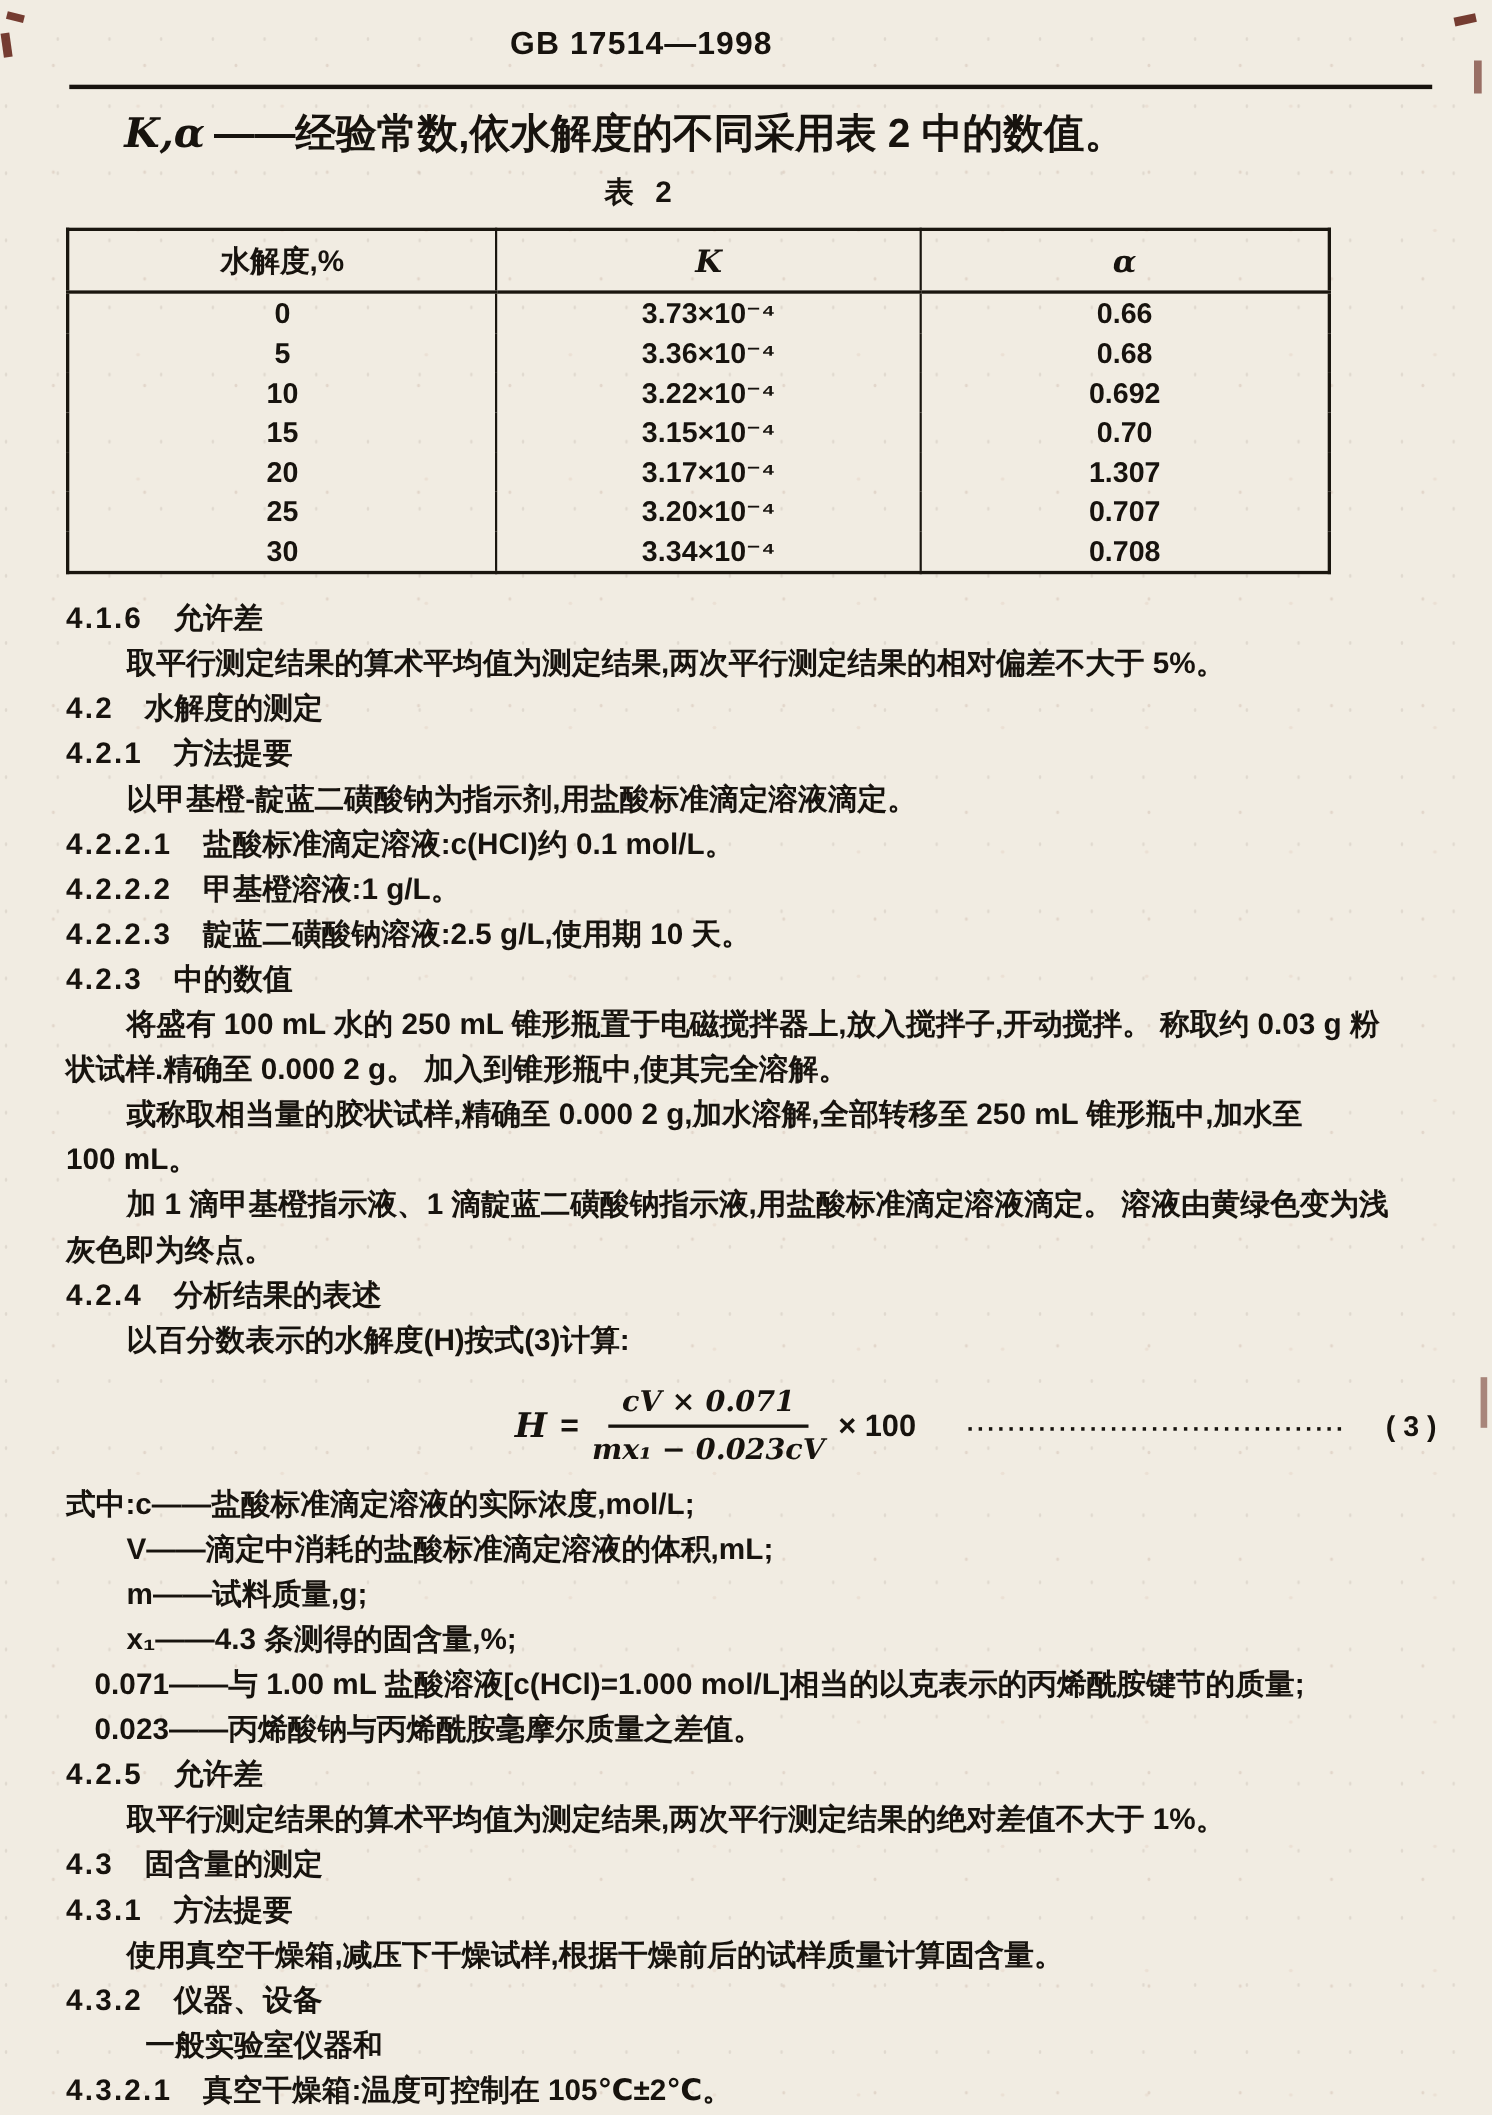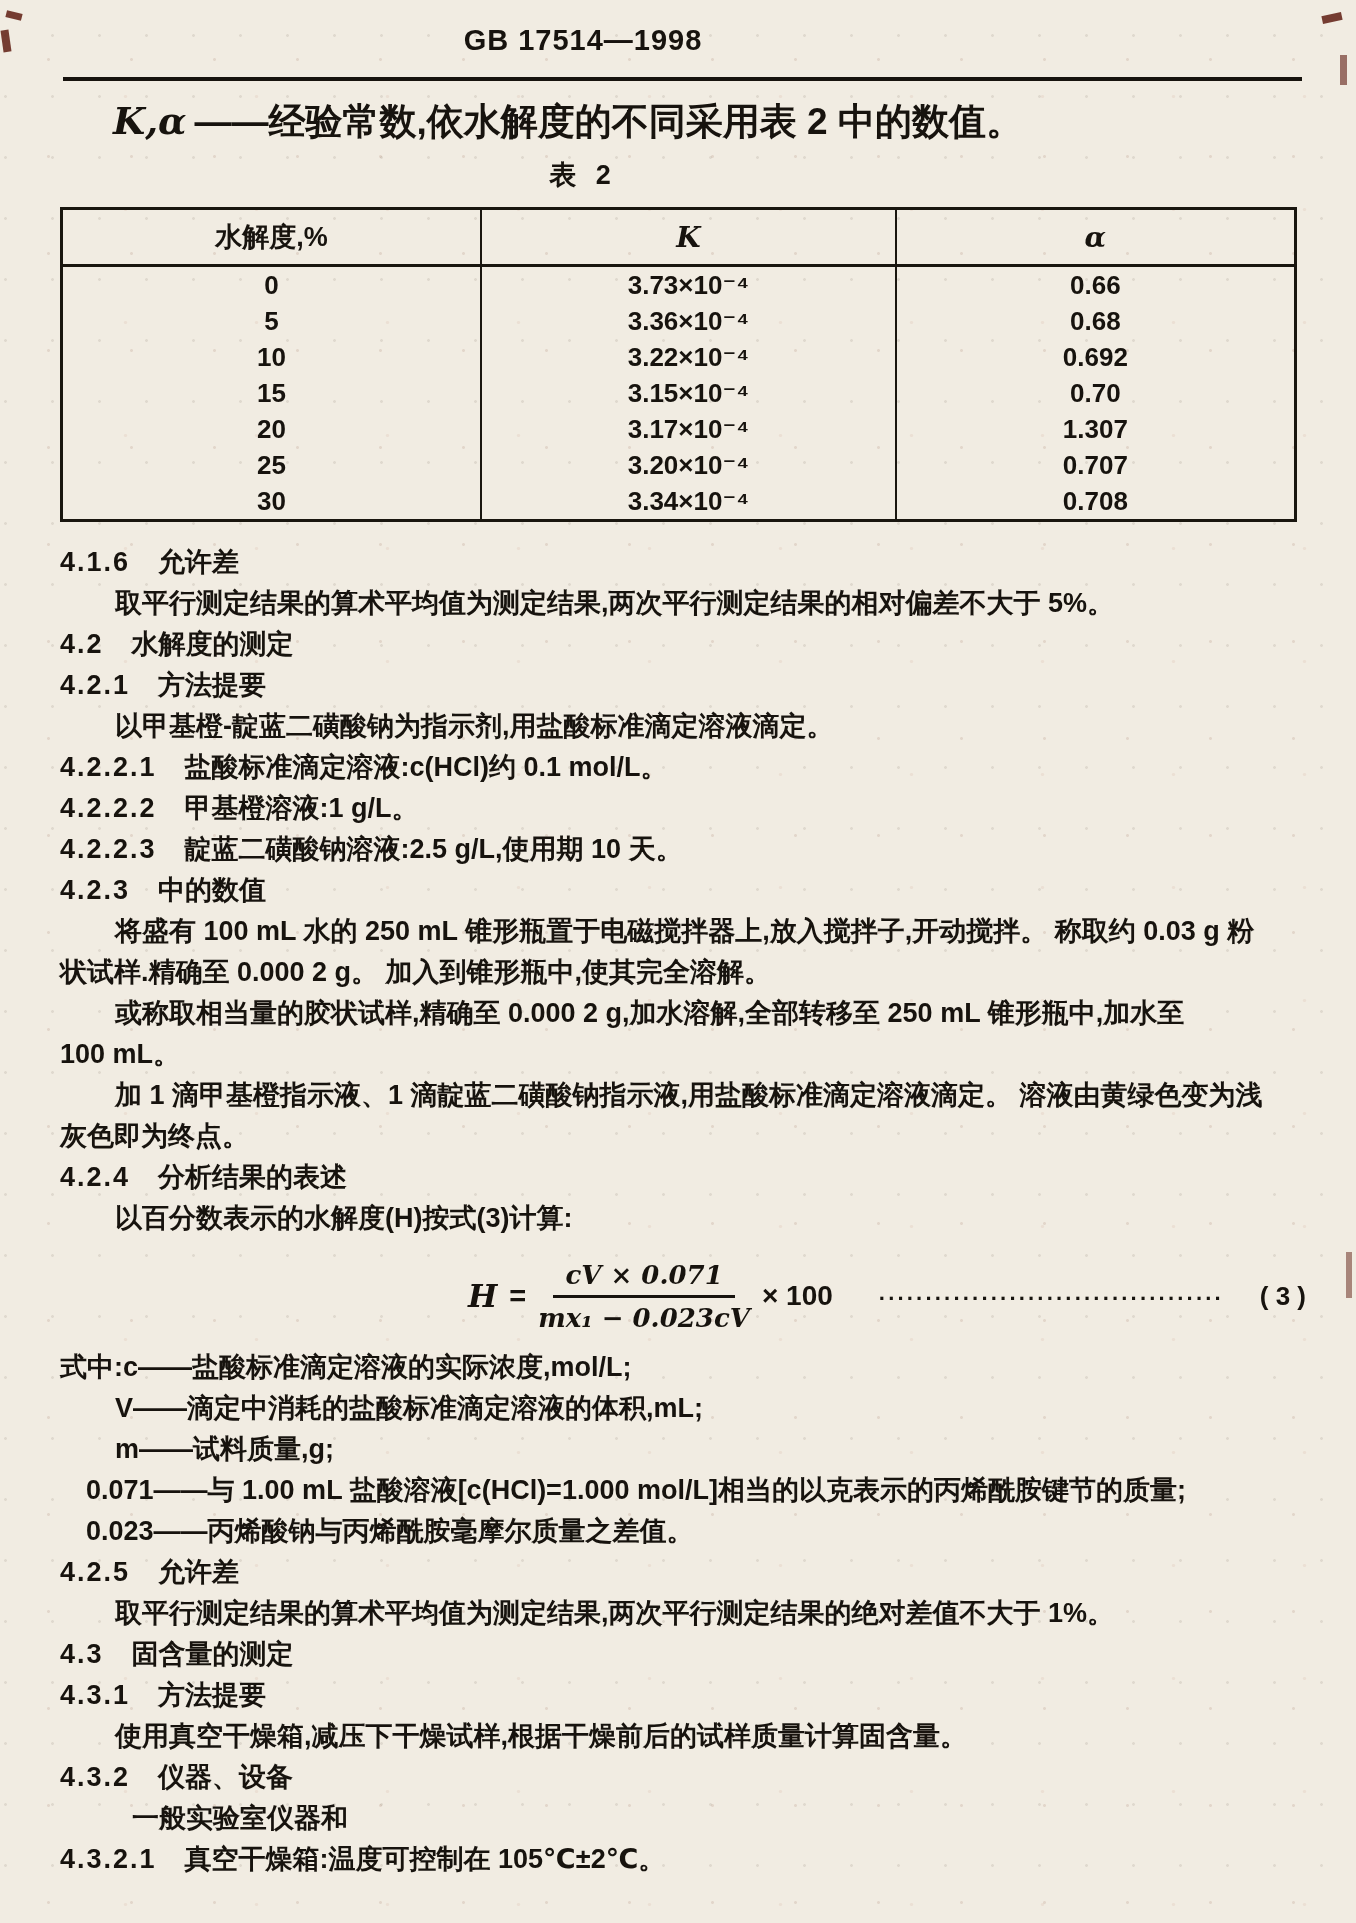--- a/index.html
+++ b/index.html
@@ -20,21 +20,21 @@
   .doc-header{margin-top:24px;text-align:center;transform:translateX(-95px);
     font-size:29px;font-weight:700;letter-spacing:1px;}
   .header-rule{height:4px;background:#17130e;margin:20px 54px 0 63px;}
 
   .intro{margin:16px 56px 0 113px;font-size:37px;font-weight:700;}
   .intro .sym{font-family:"DejaVu Serif","Liberation Serif",serif;font-style:italic;margin-right:8px;}
 
   .caption{margin-top:10px;text-align:center;transform:translateX(-95px);
     font-size:27px;font-weight:700;letter-spacing:6px;}
 
-  table{border-collapse:collapse;margin:14px 56px 0 60px;width:1237px;table-layout:fixed;
+  table{border-collapse:collapse;margin:14px 56px 0 60px;width:1150px;table-layout:fixed;
     border:3px solid #1a160f;}
   col.c1{width:34%;}col.c2{width:33.6%;}col.c3{width:32.4%;}
   th{height:54px;font-size:27px;font-weight:700;border-bottom:3px solid #1a160f;}
   th,td{border-left:2px solid #1a160f;border-right:2px solid #1a160f;text-align:center;padding:0;}
   th.math{font-family:"DejaVu Serif","Liberation Serif",serif;font-style:italic;font-size:28px;}
   td{height:36px;font-size:26px;font-weight:700;}
 
   .flow{margin:0 50px 0 60px;}
   #flow-before{margin-top:20px;}
   .line{line-height:41px;font-size:27px;font-weight:700;white-space:nowrap;}
@@ -160,20 +160,21 @@
     </span>
     <span class="f-mult">× 100</span>
     <span class="f-leader">·····································</span>
     <span class="f-no">( 3 )</span>
   </div>
 
   <div id="flow-after" class="flow">
       <div class="line ind0">式中:c——盐酸标准滴定溶液的实际浓度,mol/L;</div>
       <div class="line ind1">V——滴定中消耗的盐酸标准滴定溶液的体积,mL;</div>
       <div class="line ind1">m——试料质量,g;</div>
+      <div class="line ind1">x₁——4.3 条测得的固含量,%;</div>
       <div class="line ind2">0.071——与 1.00 mL 盐酸溶液[c(HCl)=1.000 mol/L]相当的以克表示的丙烯酰胺键节的质量;</div>
       <div class="line ind2">0.023——丙烯酸钠与丙烯酰胺毫摩尔质量之差值。</div>
       <div class="line ind0 h"><span class="h-num">4.2.5</span><span>允许差</span></div>
       <div class="line ind1">取平行测定结果的算术平均值为测定结果,两次平行测定结果的绝对差值不大于 1%。</div>
       <div class="line ind0 h"><span class="h-num">4.3</span><span>固含量的测定</span></div>
       <div class="line ind0 h"><span class="h-num">4.3.1</span><span>方法提要</span></div>
       <div class="line ind1">使用真空干燥箱,减压下干燥试样,根据干燥前后的试样质量计算固含量。</div>
       <div class="line ind0 h"><span class="h-num">4.3.2</span><span>仪器、设备</span></div>
       <div class="line ind3">一般实验室仪器和</div>
       <div class="line ind0 h"><span class="h-num">4.3.2.1</span><span>真空干燥箱:温度可控制在 105℃±2℃。</span></div>

